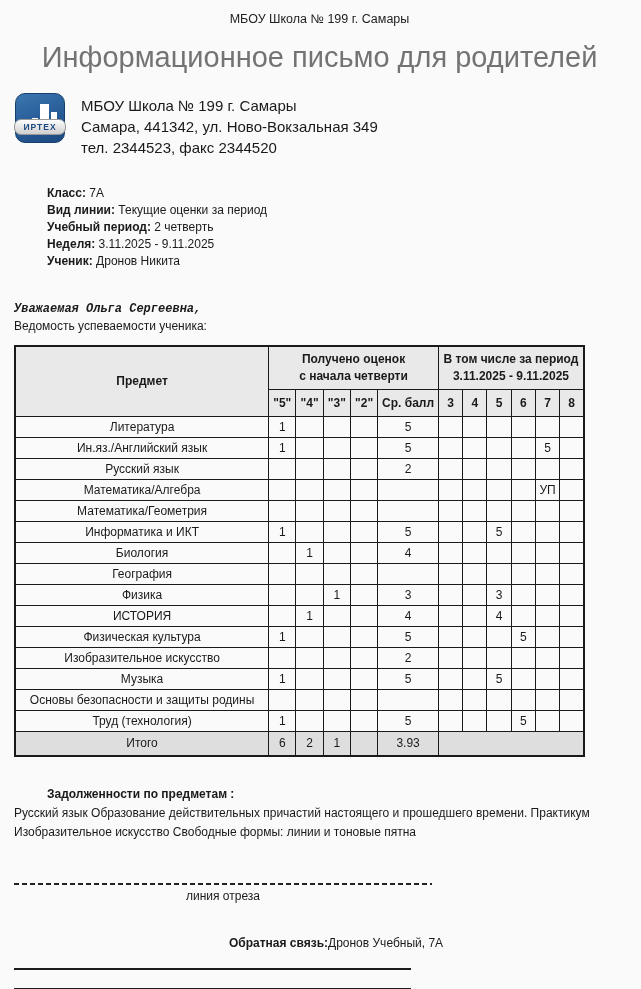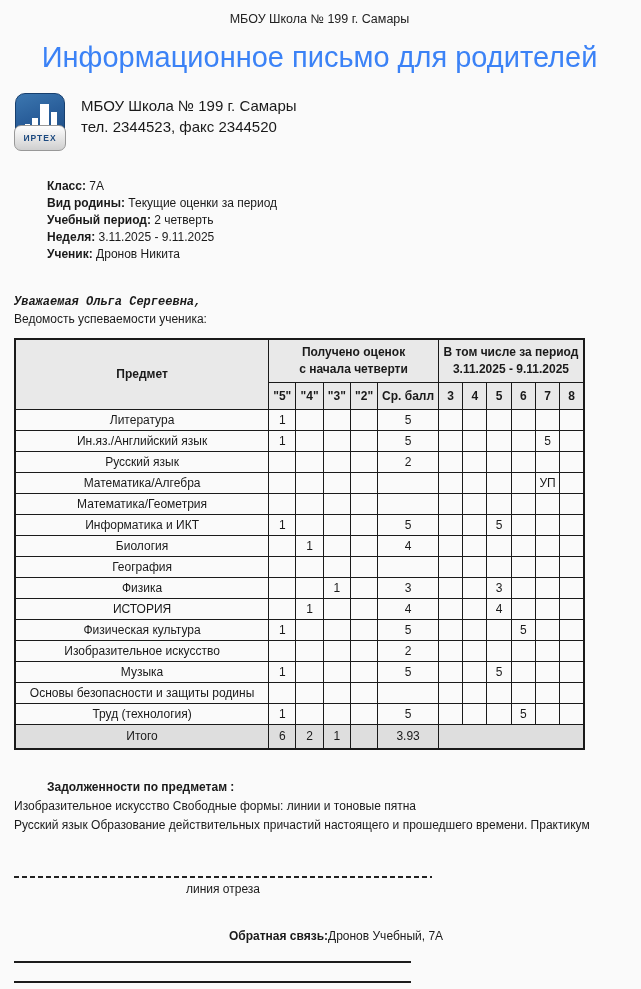--- a/index.html
+++ b/index.html
@@ -8,39 +8,39 @@
     background:#fafafa;
     color:#1a1a1a;
     font-family:"Liberation Sans","DejaVu Sans",sans-serif;
     font-size:12px;
     box-sizing:border-box;
     overflow:hidden;
   }
   .page{padding:8px 16px 0 14px;box-sizing:border-box;}
   .org-header{text-align:center;font-size:12.5px;padding-top:4px;color:#222;}
   .doc-title{
-    text-align:center;font-size:29px;color:#3b82f6;
+    text-align:center;font-size:29px;color:#737373;
     margin:15px 0 19px 0;font-weight:400;
   }
   
   .school-block{display:flex;gap:13px;align-items:flex-start;margin-top:4px;}
   .logo{position:relative;width:54px;height:58px;flex:0 0 auto;}
   .logo-sq{
     position:absolute;top:0;left:1px;width:48px;height:48px;border-radius:10px;
     background:linear-gradient(160deg,#3c77b0 0%,#2a5f9b 45%,#1c4a80 100%);
     border:1px solid #173f6e;
   }
   .logo-bars{position:absolute;top:0;left:1px;width:50px;height:50px;}
   .logo-bars div{position:absolute;background:#fff;}
   .bar1{left:10px;bottom:12px;width:5px;height:7px;}
   .bar2{left:17px;bottom:12px;width:6px;height:13px;}
   .bar3{left:25px;bottom:12px;width:9px;height:27px;}
   .bar4{left:36px;bottom:12px;width:6px;height:19px;}
   .logo-pill{
-    position:absolute;left:0;bottom:0;width:52px;height:26px;border-radius:7px;
+    position:absolute;left:0;bottom:16px;width:52px;height:16px;border-radius:7px;
     background:linear-gradient(#fefefe,#cfcfcf);
     border:1px solid #989898;box-sizing:border-box;
     display:flex;align-items:center;justify-content:center;
     font-size:8.5px;font-weight:bold;color:#1c4a80;letter-spacing:1px;
   }
   .school-info{font-size:15px;line-height:21px;padding-top:2px;}
   
   .meta{margin-top:27px;line-height:17px;}
   .b{font-weight:bold;padding-left:33px;}
   .greeting{margin-top:13px;font-weight:bold;font-style:italic;line-height:17px;margin-top:14px;font-family:Liberation Mono, monospace;}
@@ -87,27 +87,28 @@
       <div class="logo-bars">
         <div class="bar1"></div>
           <div class="bar2"></div>
           <div class="bar3"></div>
           <div class="bar4"></div>
       </div>
       <div class="logo-pill">ИРТЕХ</div>
     </div>
     <div class="school-info">
       <div>МБОУ Школа № 199 г. Самары</div>
+      <div>Самара, 441342, ул. Ново-Вокзальная 349</div>
       <div>тел. 2344523, факс 2344520</div>
     </div>
   </div>
 
   <div class="meta">
     <div><span class="b">Класс:</span> <span>7А</span></div>
-    <div><span class="b">Вид родины:</span> <span>Текущие оценки за период</span></div>
+    <div><span class="b">Вид линии:</span> <span>Текущие оценки за период</span></div>
     <div><span class="b">Учебный период:</span> <span>2 четверть</span></div>
     <div><span class="b">Неделя:</span> <span>3.11.2025 - 9.11.2025</span></div>
     <div><span class="b">Ученик:</span> <span>Дронов Никита</span></div>
   </div>
 
   <div class="greeting-wrap">
     <div class="greeting">Уважаемая Ольга Сергеевна,</div>
     <div class="intro">Ведомость успеваемости ученика:</div>
   </div>
 
@@ -372,22 +373,22 @@
         <td>1</td>
         <td></td>
         <td>3.93</td>
         <td colspan="6"></td>
       </tr>
     </tfoot>
   </table>
 
   <div class="debts">
     <div class="b">Задолженности по предметам :</div>
+    <div>Русский язык Образование действительных причастий настоящего и прошедшего времени. Практикум</div>
     <div>Изобразительное искусство Свободные формы: линии и тоновые пятна</div>
-    <div>Русский язык Образование действительных причастий настоящего и прошедшего времени. Практикум</div>
   </div>
 
   <div class="cut">
     <div class="dash-line"></div>
     <div class="cut-label">линия отреза</div>
   </div>
 
   <div class="footer">
     <div class="f-row">
       <span class="b">Обратная связь:</span>

